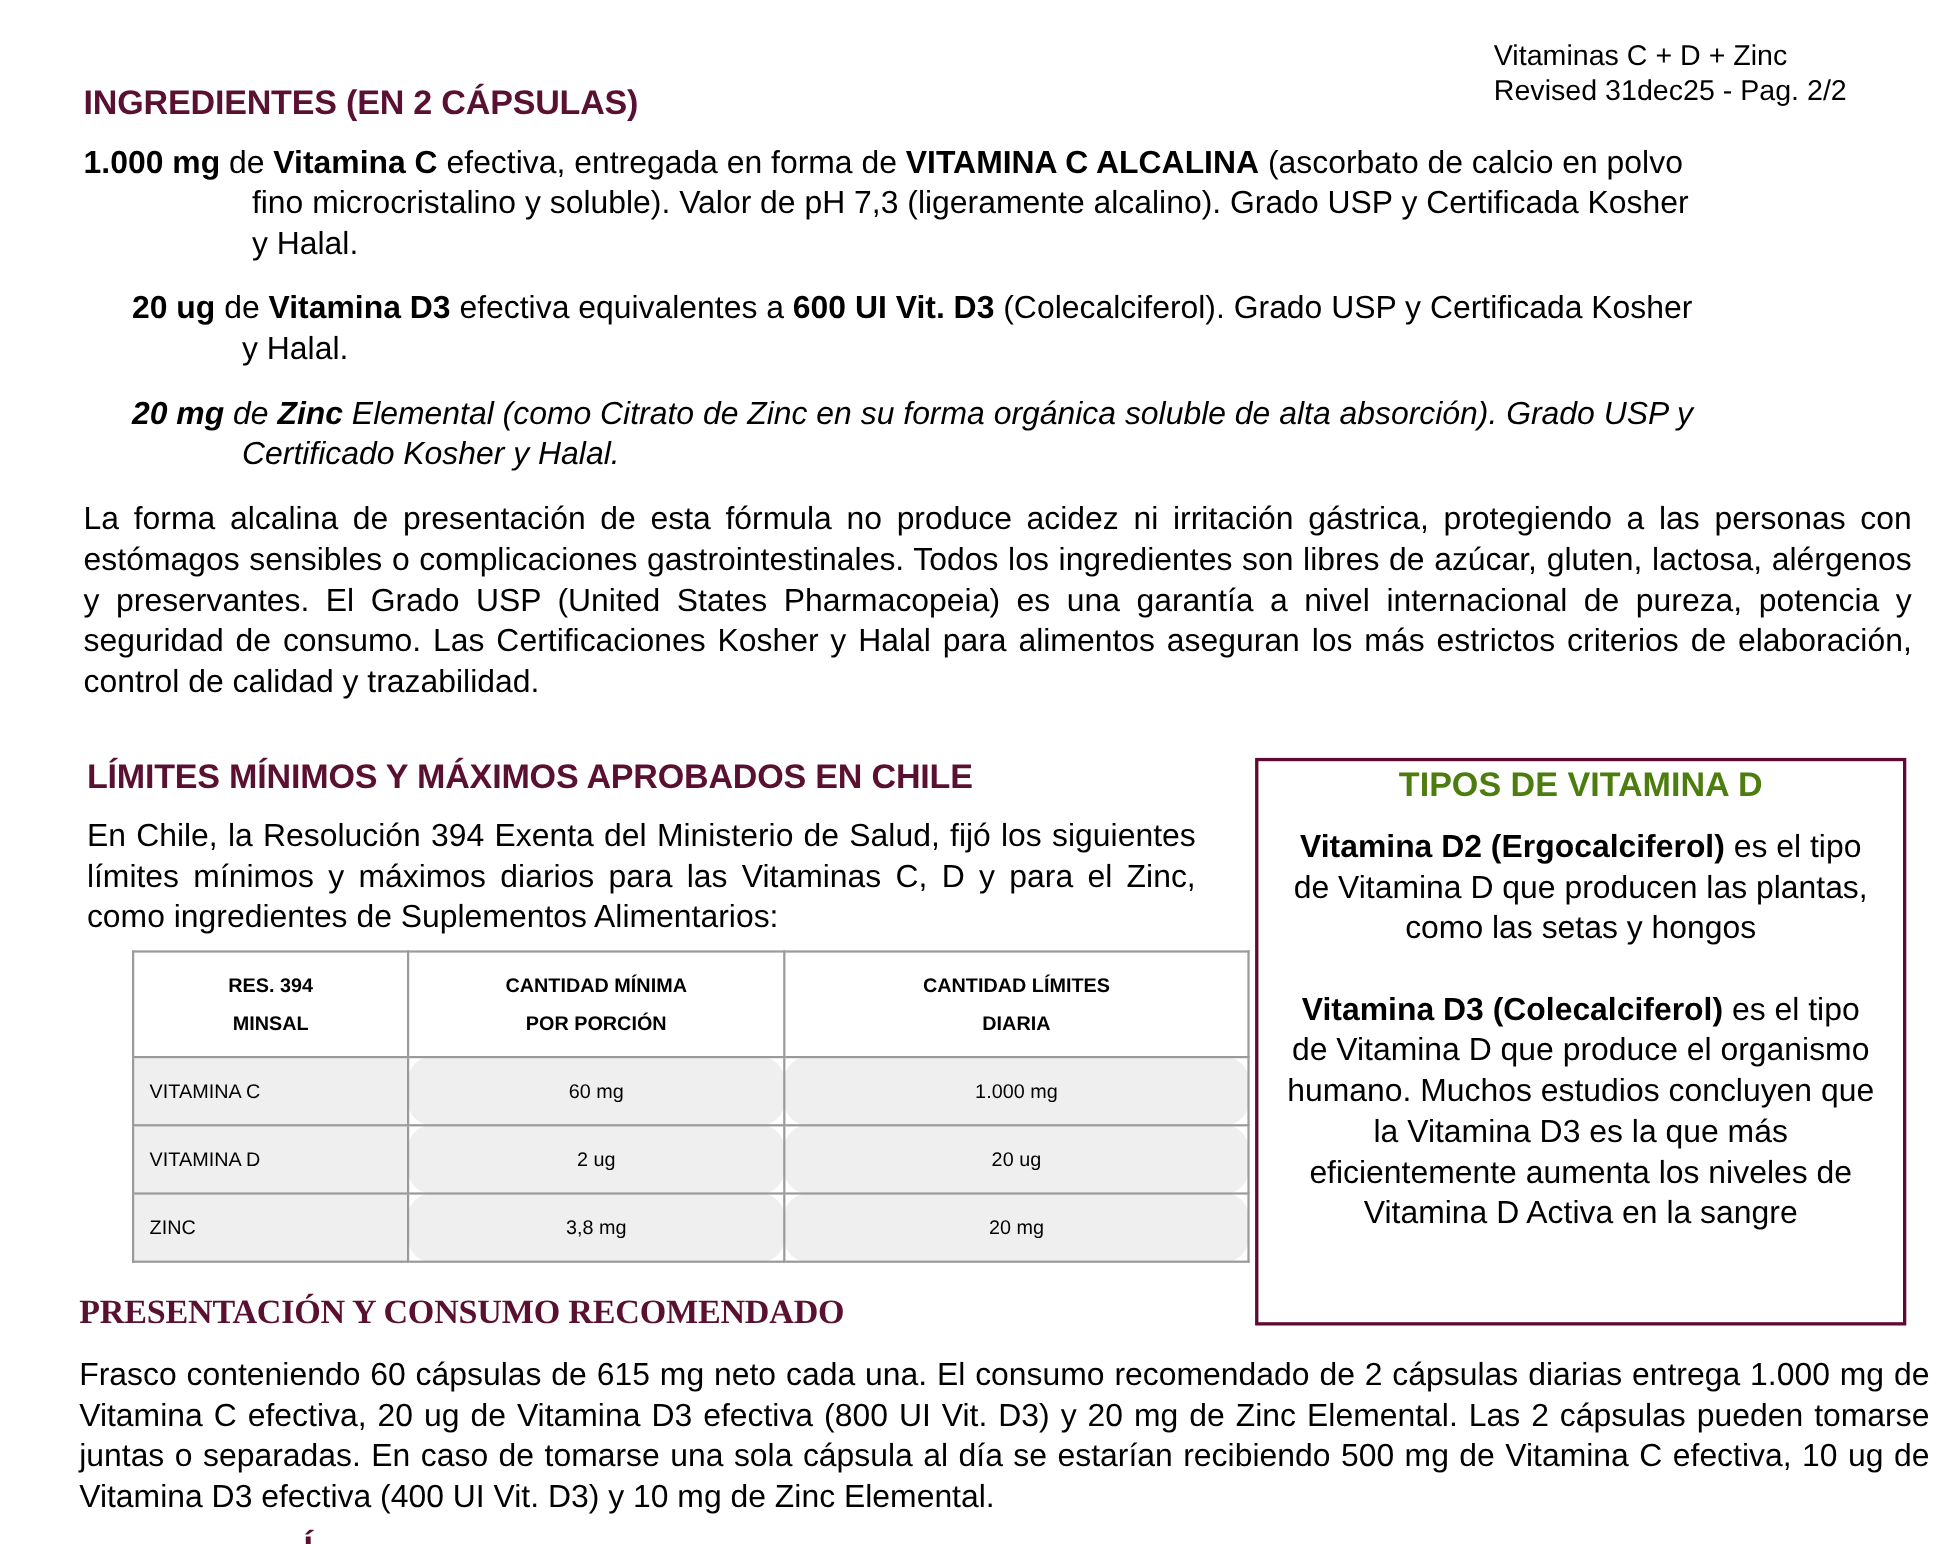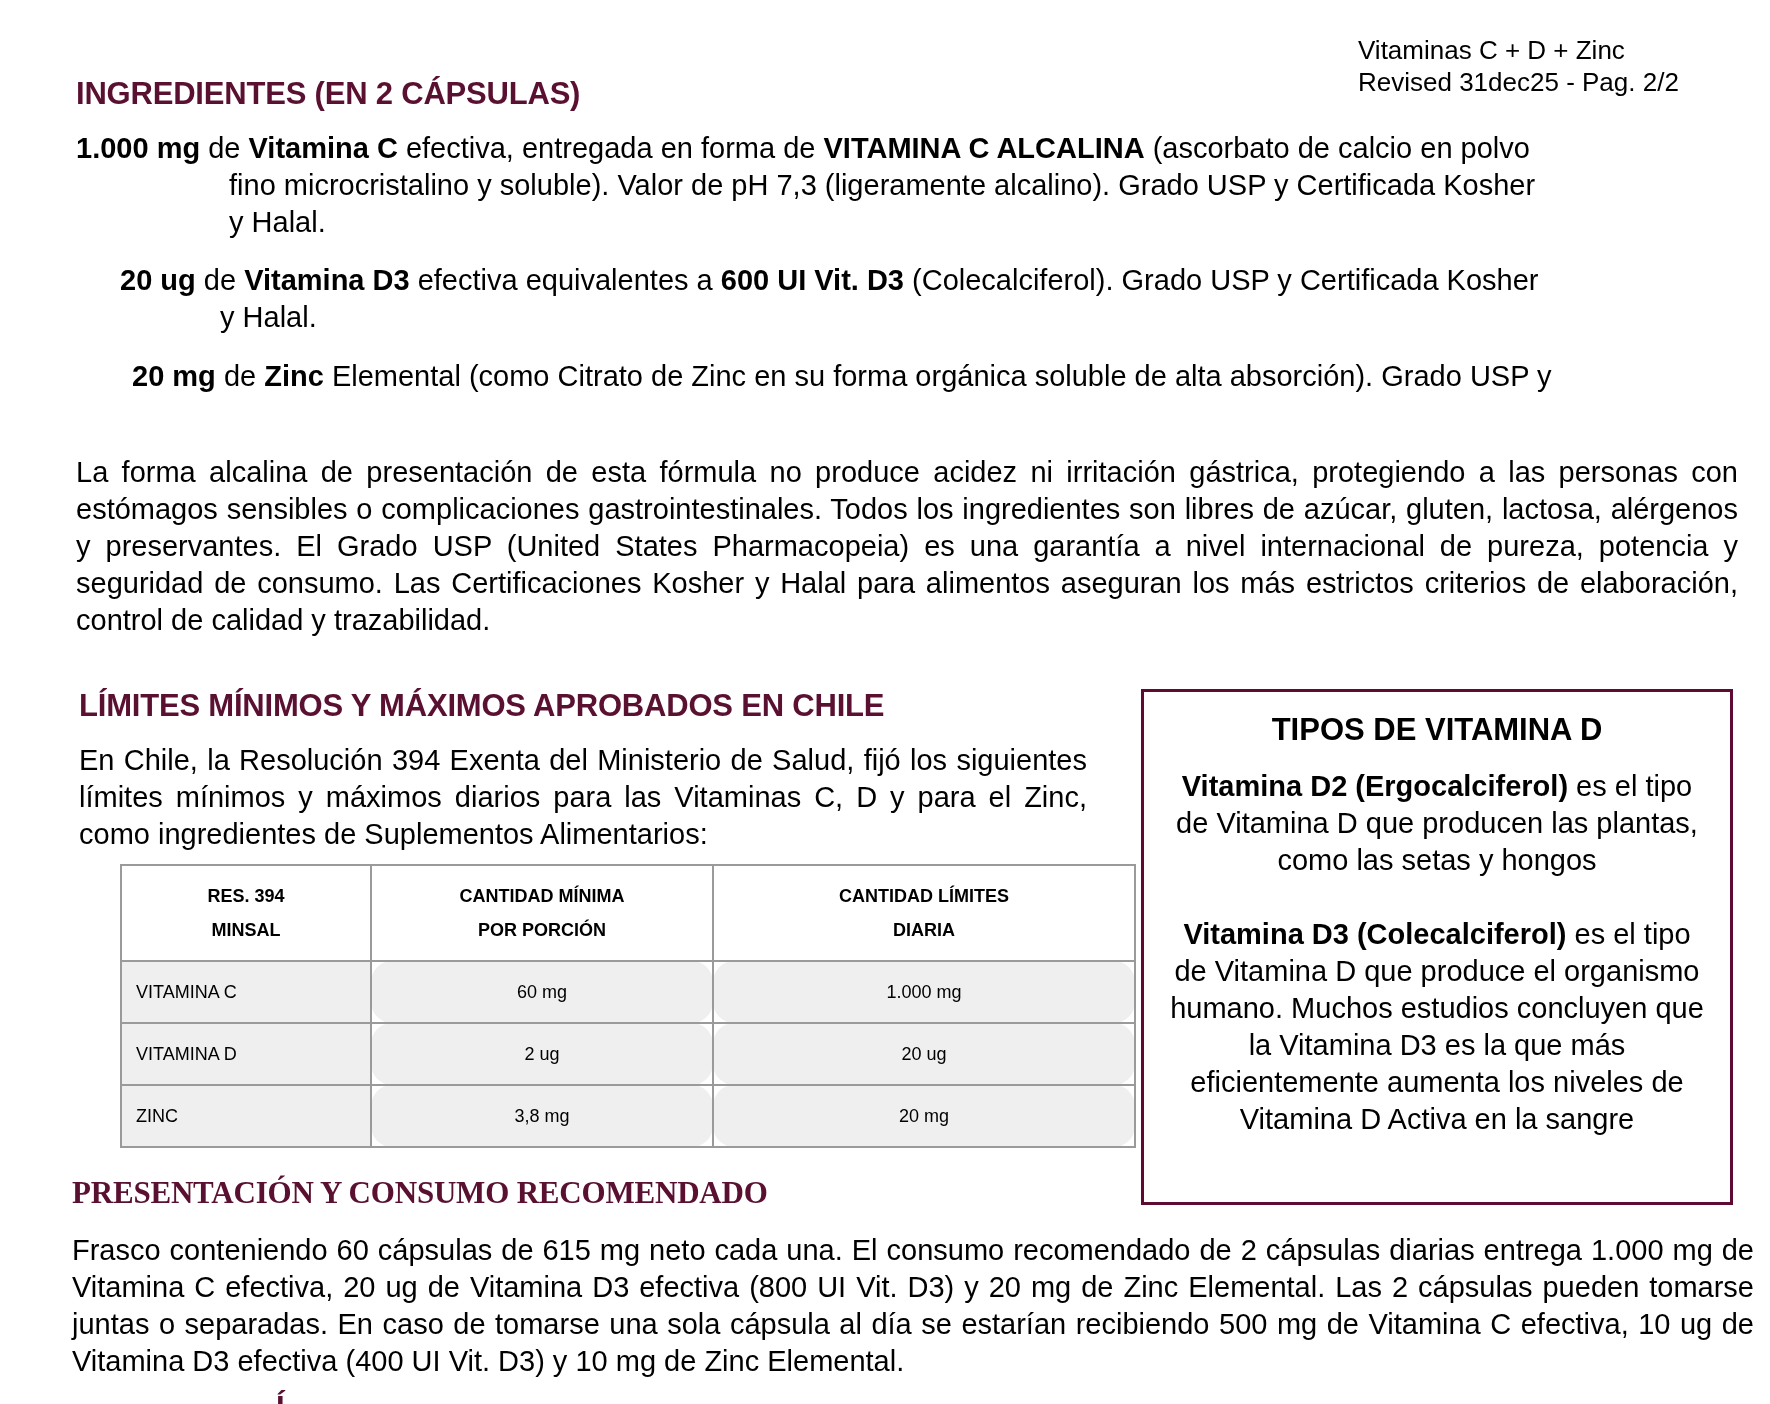--- a/index.html
+++ b/index.html
@@ -11,21 +11,21 @@
   .just{text-align:justify;text-align-last:left;}
   .ing{position:absolute;font-size:29px;line-height:37px;}
   b{font-weight:bold;}
   table.lim{position:absolute;left:120px;top:864px;width:1016px;border-collapse:collapse;font-size:18px;}
   table.lim td, table.lim th{border:2px solid #9a9a9a;padding:0;}
   table.lim th{height:94px;font-weight:bold;text-align:center;line-height:34px;background:#fff;}
   table.lim td{height:60px;background:#efefef;}
   table.lim td.c{text-align:center;border-radius:21px;}
   table.lim td.l{padding-left:14px;}
   .box{position:absolute;left:1141px;top:689px;width:592px;height:516px;border:3px solid #5e0a33;box-sizing:border-box;text-align:center;}
-  .box .bt{margin-top:20px;font-size:31px;color:#000000;font-weight:bold;}
+  .box .bt{margin-top:4px;font-size:31px;color:#4d7c0f;font-weight:bold;}
   .box .bp{font-size:29px;line-height:37px;margin:0 20px;}
 </style>
 </head>
 <body>
 
 <div class="abs hdr-meta">
   <div>Vitaminas C + D + Zinc</div>
   <div>Revised 31dec25 - Pag. 2/2</div>
 </div>
 
@@ -39,24 +39,25 @@
   <div style="padding-left:153px;">y Halal.</div>
 </div>
 
 <div class="ing" style="left:120px;top:262px;width:1620px;">
   <div style="white-space:nowrap;">
     <b>20 ug</b><span> de </span><b>Vitamina D3</b><span> efectiva equivalentes a </span><b>600 UI Vit. D3</b><span> (Colecalciferol). Grado USP y Certificada Kosher</span>
   </div>
   <div style="padding-left:100px;">y Halal.</div>
 </div>
 
-<div class="ing" style="left:132px;top:358px;width:1620px;">
+<div class="ing" style="left:120px;top:358px;width:1620px;font-style:italic;">
   <div style="white-space:nowrap;">
     <b>20 mg</b><span> de </span><b>Zinc</b><span> Elemental (como Citrato de Zinc en su forma orgánica soluble de alta absorción). Grado USP y</span>
   </div>
+  <div style="padding-left:100px;">Certificado Kosher y Halal.</div>
 </div>
 
 <div class="abs p just" style="left:76px;top:454px;width:1662px;">La forma alcalina de presentación de esta fórmula no produce acidez ni irritación gástrica, protegiendo a las personas con estómagos sensibles o complicaciones gastrointestinales. Todos los ingredientes son libres de azúcar, gluten, lactosa, alérgenos y preservantes. El Grado USP (United States Pharmacopeia) es una garantía a nivel internacional de pureza, potencia y seguridad de consumo. Las Certificaciones Kosher y Halal para alimentos aseguran los más estrictos criterios de elaboración, control de calidad y trazabilidad.</div>
 
 <div class="abs h" style="left:79px;top:688px;">LÍMITES MÍNIMOS Y MÁXIMOS APROBADOS EN CHILE</div>
 <div class="abs p just" style="left:79px;top:742px;width:1008px;">En Chile, la Resolución 394 Exenta del Ministerio de Salud, fijó los siguientes límites mínimos y máximos diarios para las Vitaminas C, D y para el Zinc, como ingredientes de Suplementos Alimentarios:</div>
 
 <table class="lim">
   <tbody>
       <tr>

